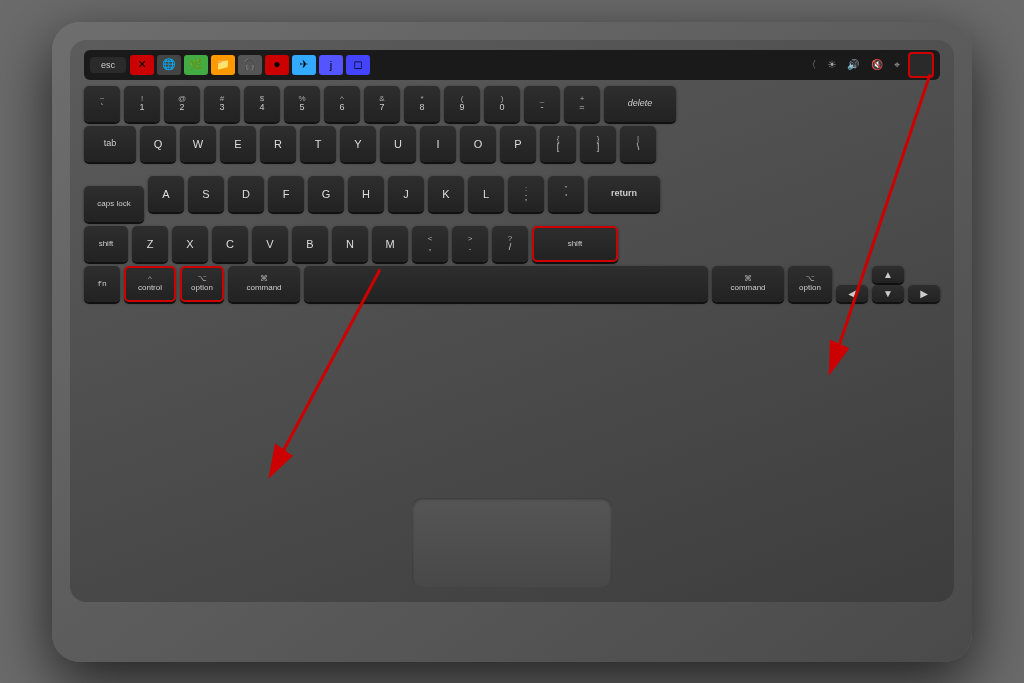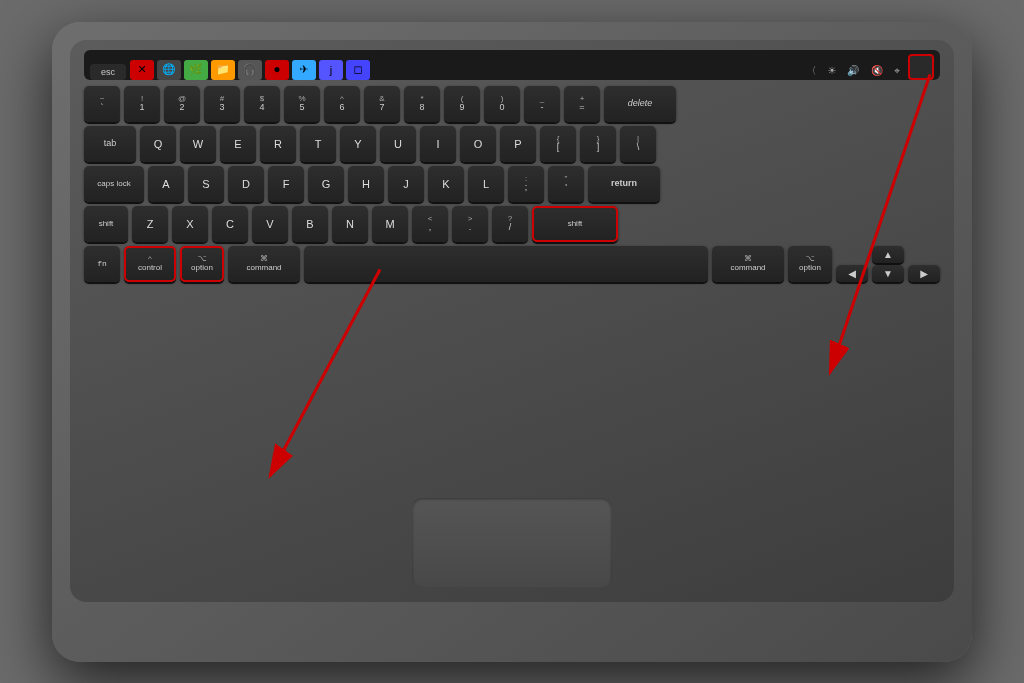--- a/index.html
+++ b/index.html
@@ -32,21 +32,21 @@
       padding: 10px 14px 14px 14px;
       display: flex;
       flex-direction: column;
       gap: 4px;
       position: relative;
     }
 
     
     .touch-bar {
       display: flex;
-      align-items: flex-end;
+      align-items: center;
       background: #1a1a1a;
       border-radius: 6px;
       height: 30px;
       padding: 0 6px;
       gap: 4px;
       margin-bottom: 2px;
     }
 
     .tb-esc {
       background: #2a2a2a;
@@ -131,21 +131,21 @@
       line-height: 1;
       color: #ccc;
     }
 
     .key-highlighted {
       border: 2px solid #cc0000;
     }
 
     
     .key-tab { min-width: 52px; }
-    .key-caps { min-width: 60px; font-size: 8px; }
+    .key-caps { min-width: 60px; font-size: 8px; margin-top: 20px; }
     .key-shift-left { min-width: 44px; }
     .key-shift-right { min-width: 86px; }
     .key-return { min-width: 72px; font-weight: bold; }
     .key-delete { min-width: 72px; font-style: italic; }
     .key-fn { min-width: 36px; font-family: Liberation Mono, monospace; }
     .key-control { min-width: 52px; }
     .key-option { min-width: 44px; }
     .key-command { min-width: 72px; }
     .key-space { flex: 1; }
     .key-command-right { min-width: 72px; }

